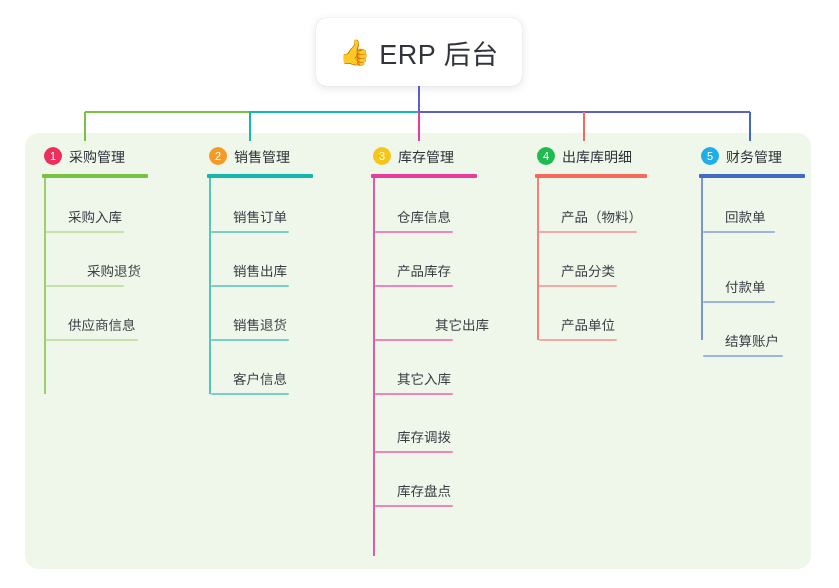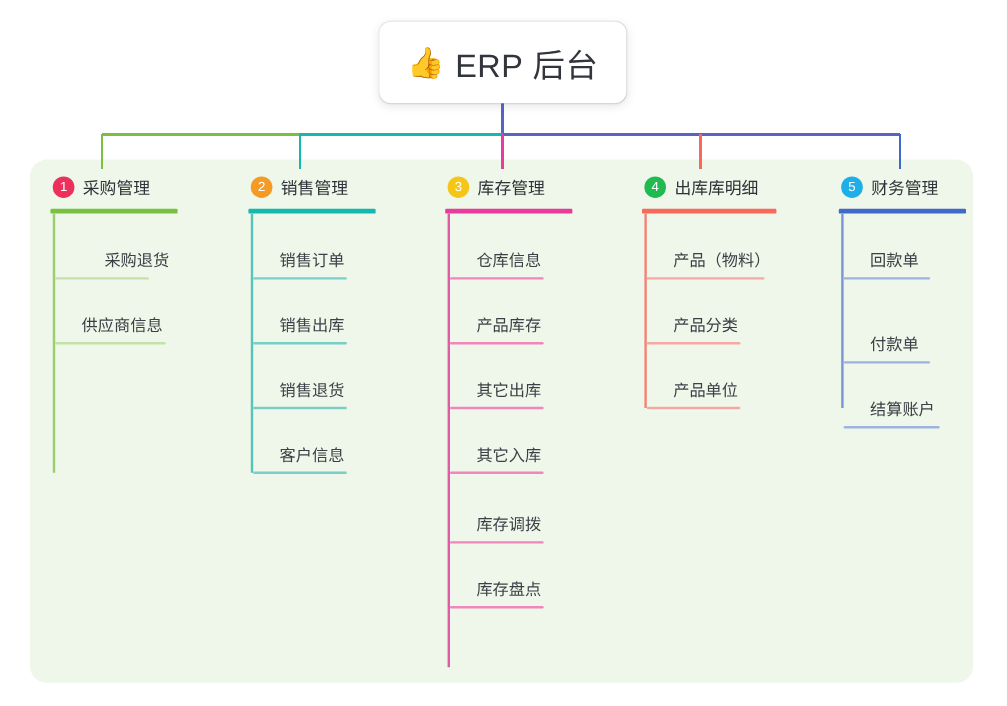--- a/index.html
+++ b/index.html
@@ -173,20 +173,25 @@
 
   <div class="columns">
       <div class="column" style="left: 42px; width: 118px;">
         <div class="col-head">
           <span class="badge" style="background: rgb(236, 47, 91);">1</span>
           <span class="col-title">采购管理</span>
         </div>
         <div class="col-rule" style="background: rgb(122, 193, 67); width: 106px;"></div>
         <div class="leaves">
           <div class="spine" style="background: rgb(156, 205, 110); height: 216px;"></div>
+          <div class="leaf" style="height: 54px;">
+            <div style="height: 28px;"></div>
+            <span class="leaf-label">采购入库</span>
+            <div class="leaf-rule" style="background: rgb(195, 225, 168); width: 78px; margin-left: -22px;"></div>
+          </div>
           <div class="leaf" style="height: 54px; text-align: center;">
             <div style="height: 28px;"></div>
             <span class="leaf-label">采购退货</span>
             <div class="leaf-rule" style="background: rgb(195, 225, 168); width: 78px; margin-left: -22px;"></div>
           </div>
           <div class="leaf" style="height: 54px;">
             <div style="height: 28px;"></div>
             <span class="leaf-label">供应商信息</span>
             <div class="leaf-rule" style="background: rgb(195, 225, 168); width: 92px; margin-left: -22px;"></div>
           </div>
@@ -233,21 +238,21 @@
           <div class="leaf" style="height: 54px;">
             <div style="height: 28px;"></div>
             <span class="leaf-label">仓库信息</span>
             <div class="leaf-rule" style="background: rgb(239, 134, 188); width: 78px; margin-left: -22px;"></div>
           </div>
           <div class="leaf" style="height: 54px;">
             <div style="height: 28px;"></div>
             <span class="leaf-label">产品库存</span>
             <div class="leaf-rule" style="background: rgb(239, 134, 188); width: 78px; margin-left: -22px;"></div>
           </div>
-          <div class="leaf" style="height: 54px;">
+          <div class="leaf" style="height: 54px; text-align: right;">
             <div style="height: 28px;"></div>
             <span class="leaf-label">其它出库</span>
             <div class="leaf-rule" style="background: rgb(239, 134, 188); width: 78px; margin-left: -22px;"></div>
           </div>
           <div class="leaf" style="height: 58px;">
             <div style="height: 28px;"></div>
             <span class="leaf-label">其它入库</span>
             <div class="leaf-rule" style="background: rgb(239, 134, 188); width: 78px; margin-left: -22px;"></div>
           </div>
           <div class="leaf" style="height: 54px;">

